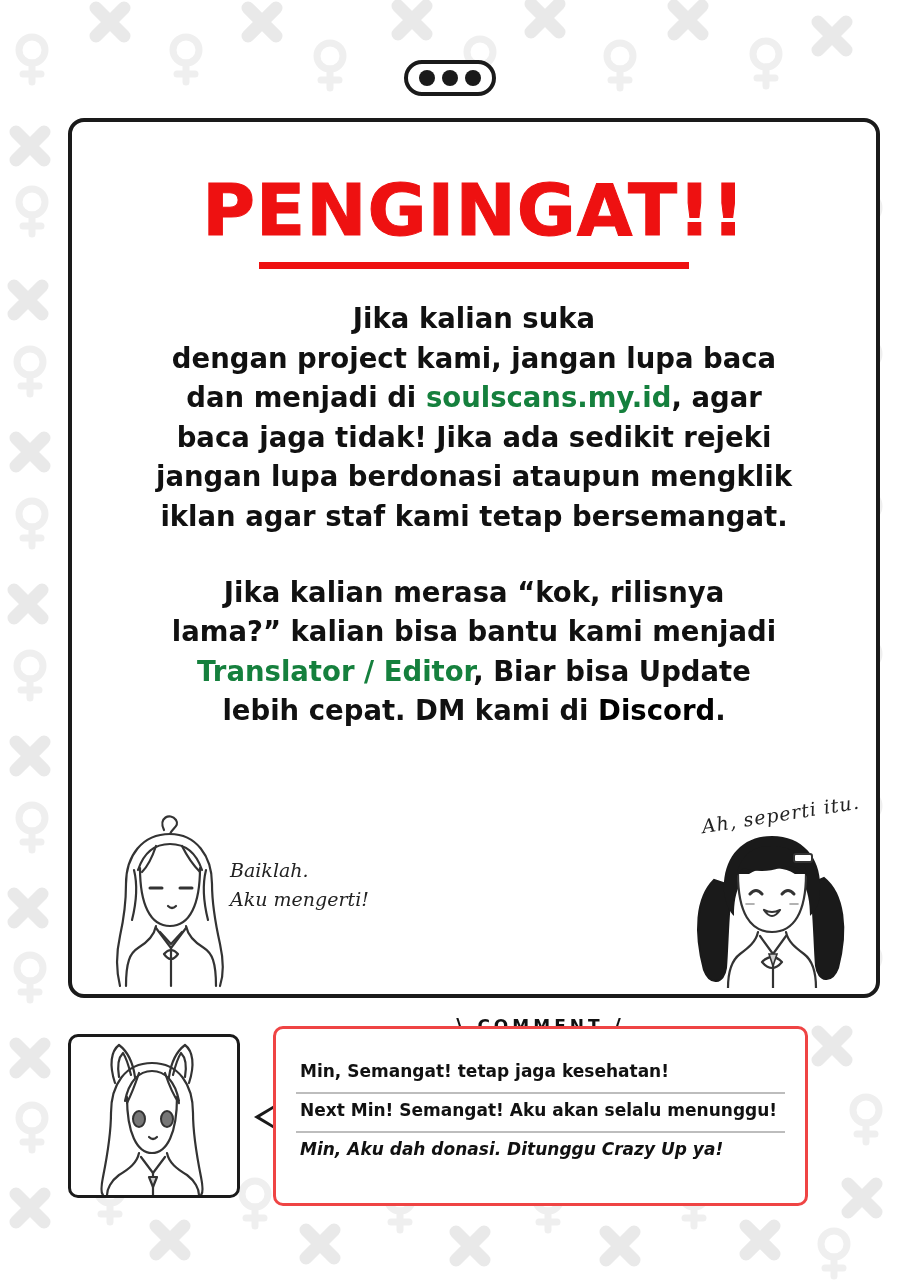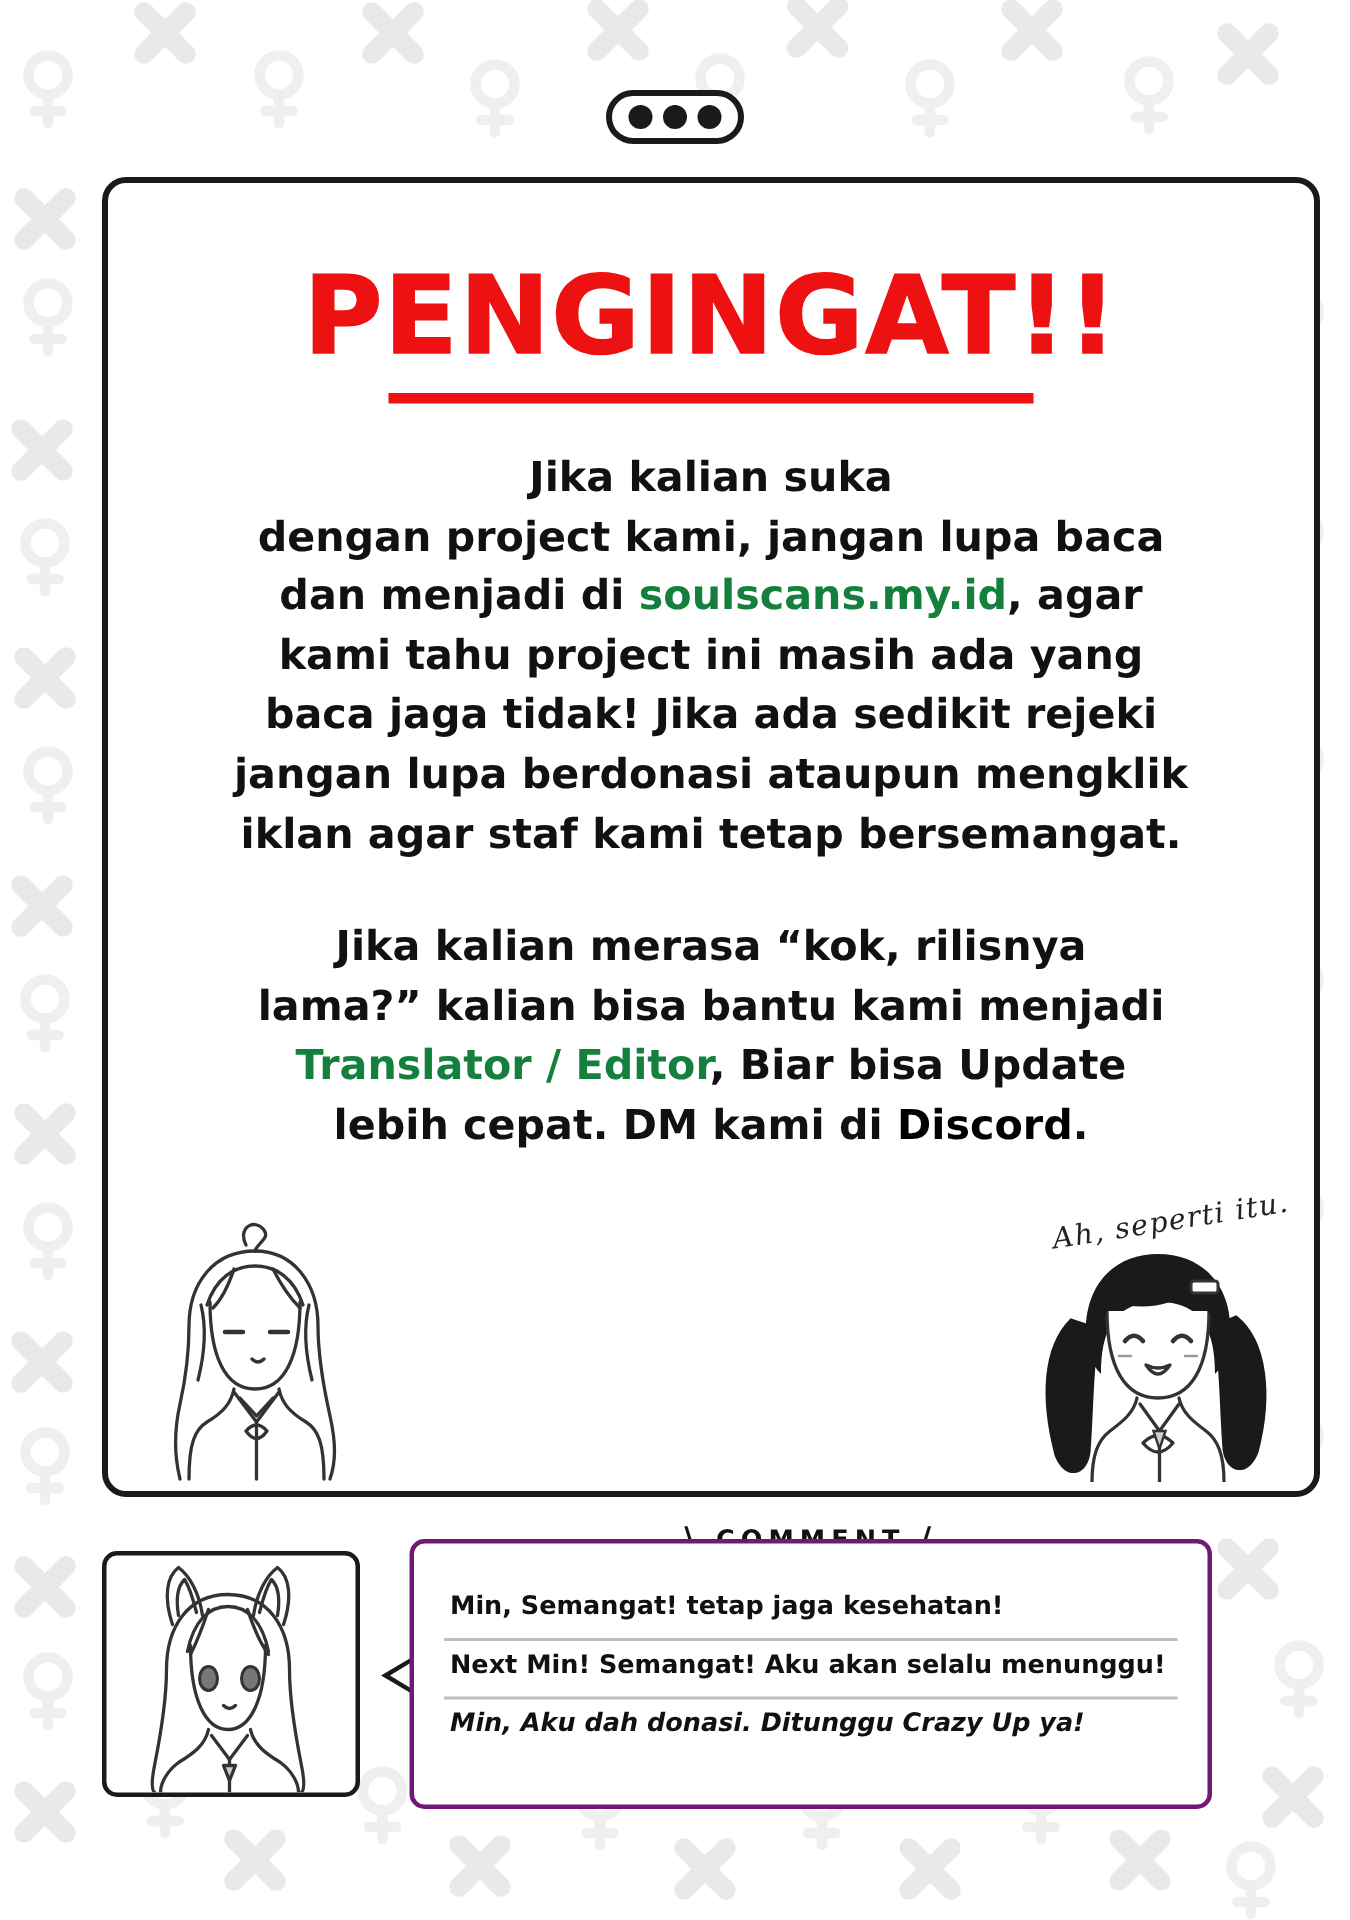--- a/index.html
+++ b/index.html
@@ -159,21 +159,21 @@
     box-sizing: border-box;
     overflow: hidden;
   }
   #comment-box {
     position: absolute;
     left: 205px;
     top: 0;
     width: 535px;
     height: 180px;
     background: #ffffff;
-    border: 3px solid #701a75;
+    border: 3px solid #ef4444;
     border-radius: 10px;
     box-sizing: border-box;
     padding: 26px 20px 0 20px;
   }
   #comment-title {
     position: absolute;
     left: 205px;
     top: -13px;
     width: 535px;
     text-align: center;
@@ -309,39 +309,42 @@
     <div id="headline">PENGINGAT!!</div>
     <div id="headline-underline"></div>
   </div>
 
   <div class="body-text first">
     <div>Jika kalian suka</div>
     <div>dengan project kami, jangan lupa baca</div>
     <div>
       <span>dan menjadi di </span><span class="hl-red">soulscans.my.id</span><span>, agar</span>
     </div>
-    <div>kami tahu project ini masih ada yang</div>
     <div>baca jaga tidak! Jika ada sedikit rejeki</div>
     <div>jangan lupa berdonasi ataupun mengklik</div>
     <div>iklan agar staf kami tetap bersemangat.</div>
   </div>
 
   <div class="body-text second">
     <div>Jika kalian merasa “kok, rilisnya</div>
     <div>lama?” kalian bisa bantu kami menjadi</div>
     <div>
       <span class="hl-red">Translator / Editor</span><span>, Biar bisa Update</span>
     </div>
     <div>
       <span>lebih cepat. DM kami di </span><span class="hl-blue">Discord</span><span>.</span>
     </div>
   </div>
 
   <div id="characters">
 
+    <div class="char-note" id="note-left">
+      <div>Baiklah.</div>
+      <div>Aku mengerti!</div>
+    </div>
 
     <div class="char-note" id="note-right">Ah, seperti itu.</div>
 
     <svg class="char-svg" id="char-left-svg" width="170" height="180" viewBox="0 0 170 180">
       <g fill="none" stroke="#333" stroke-width="2.2" stroke-linecap="round" stroke-linejoin="round">
 
         <path d="M78,22 C72,10 84,4 90,12 C94,18 86,20 84,26"></path>
 
         <path d="M84,26 C56,26 40,48 40,76 C40,92 38,110 34,128 C30,146 30,162 34,178"></path>
         <path d="M84,26 C110,26 126,48 126,76 C126,96 130,118 134,136 C138,154 138,166 134,178"></path>

